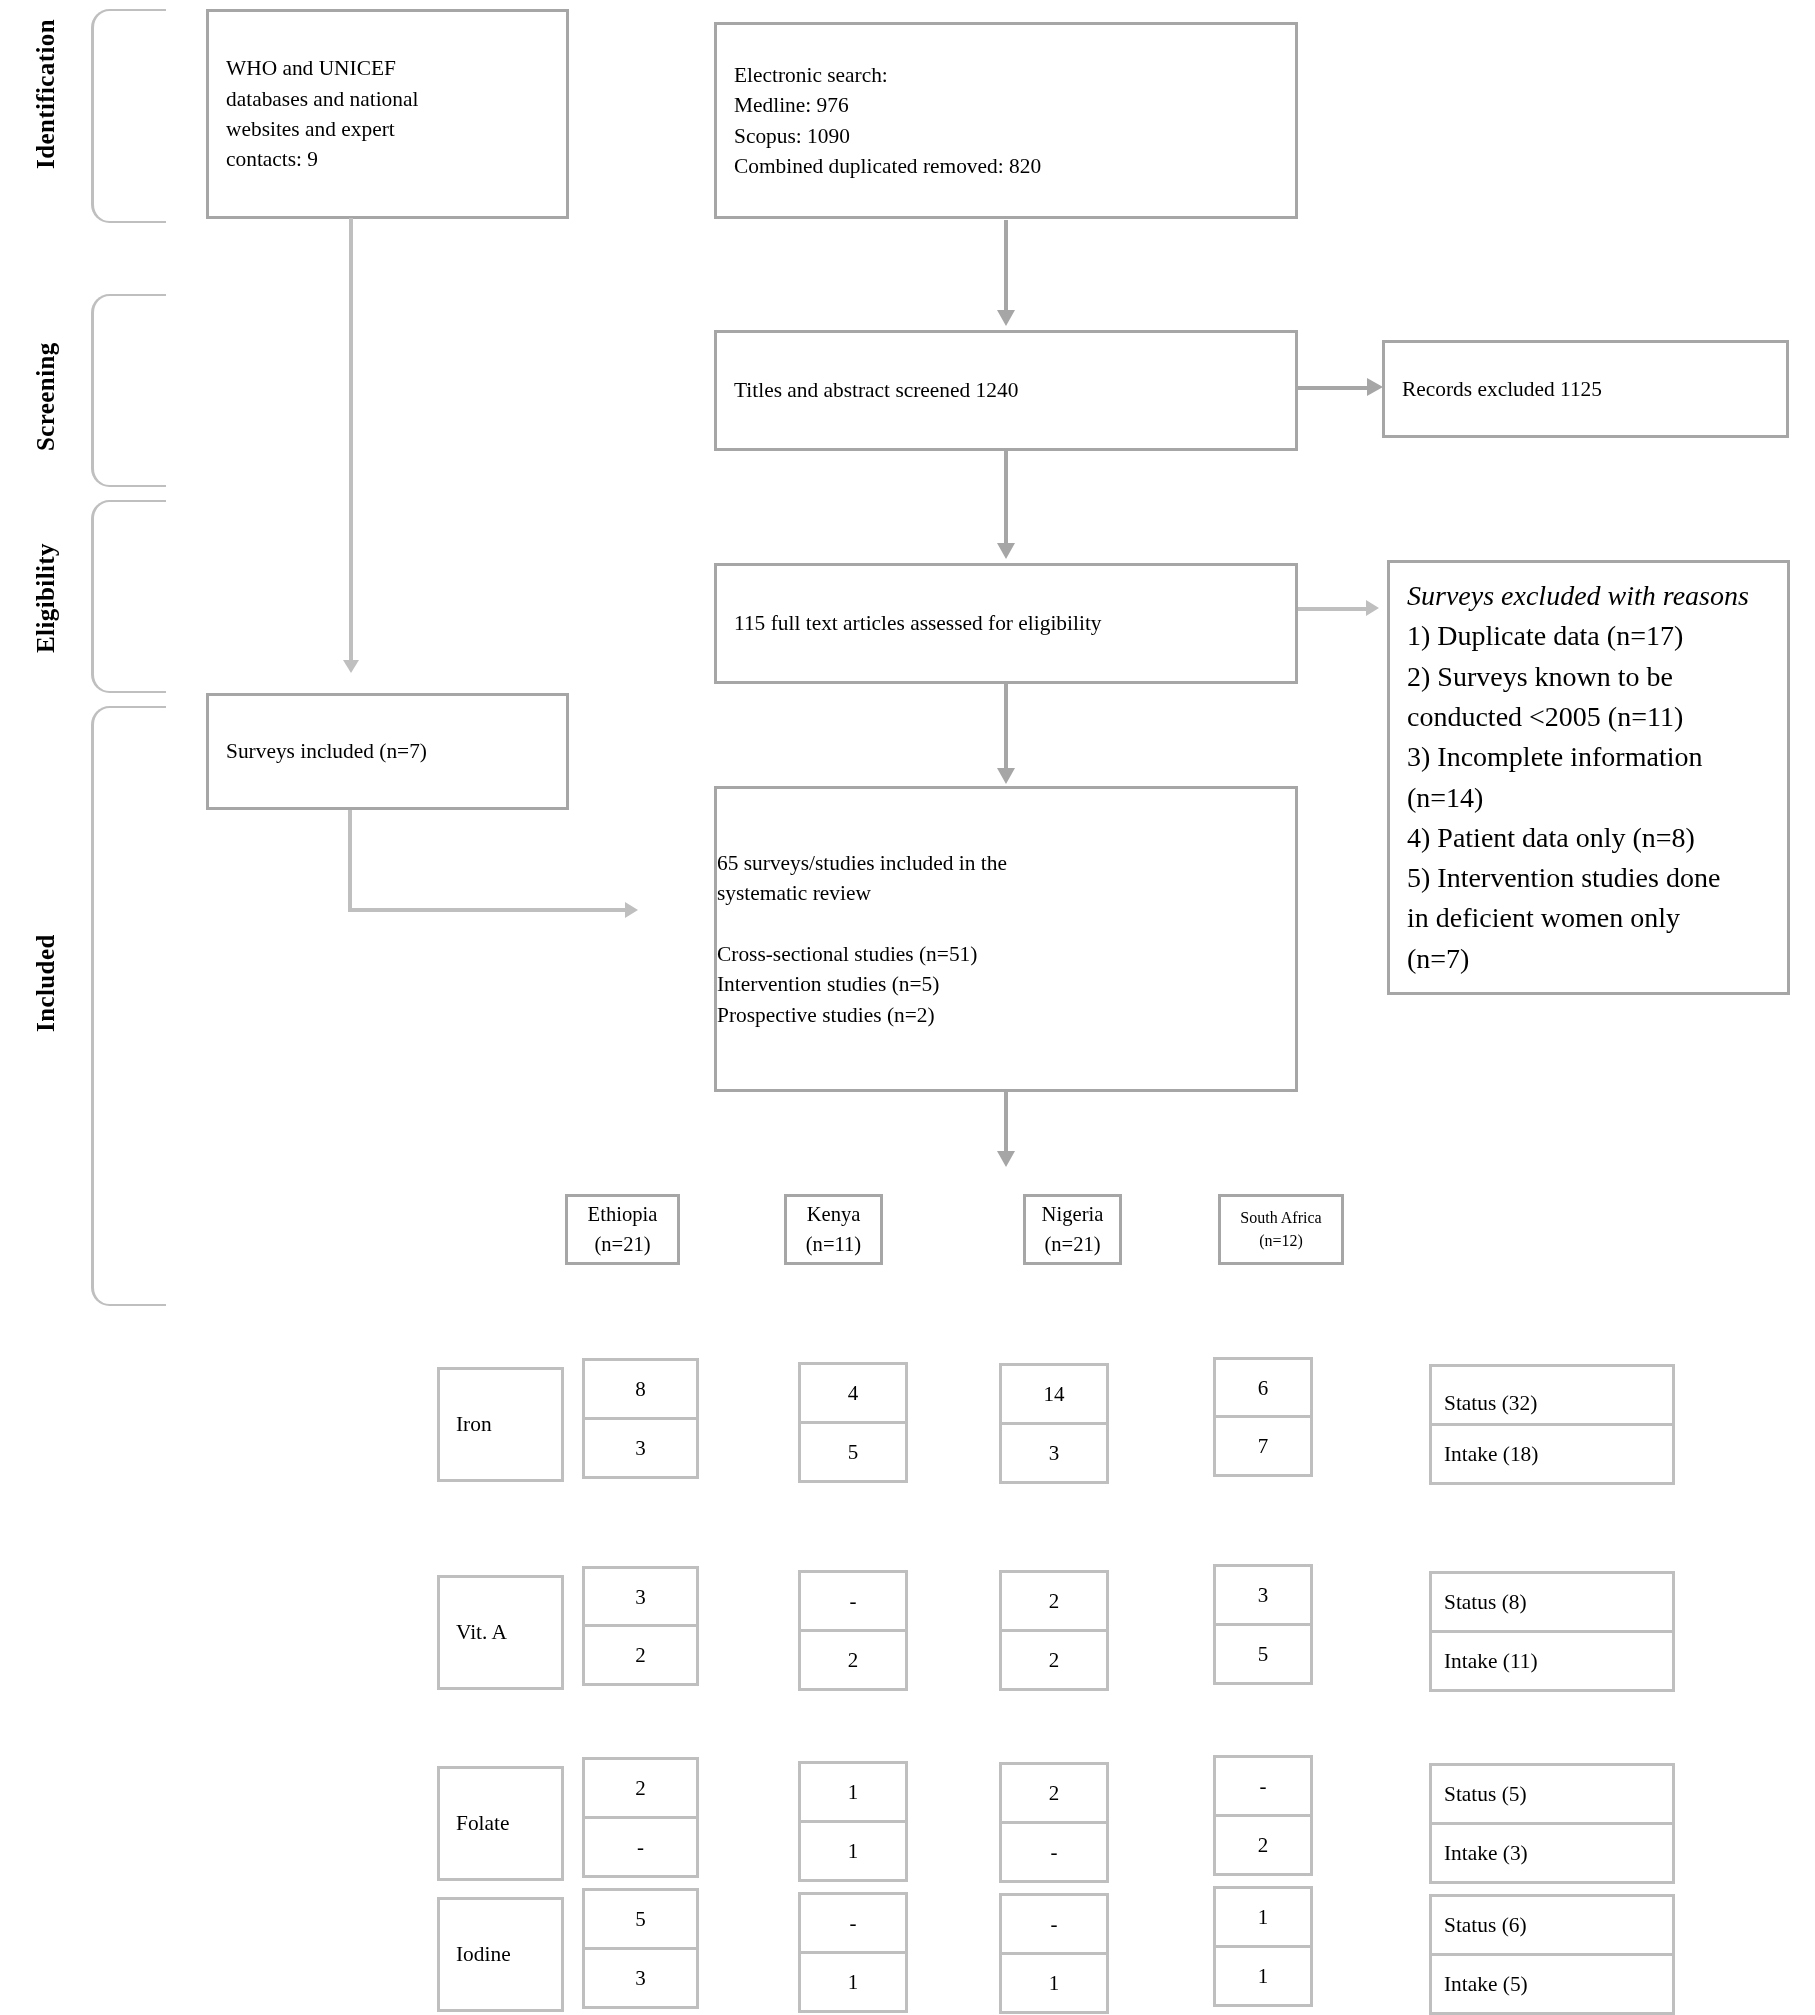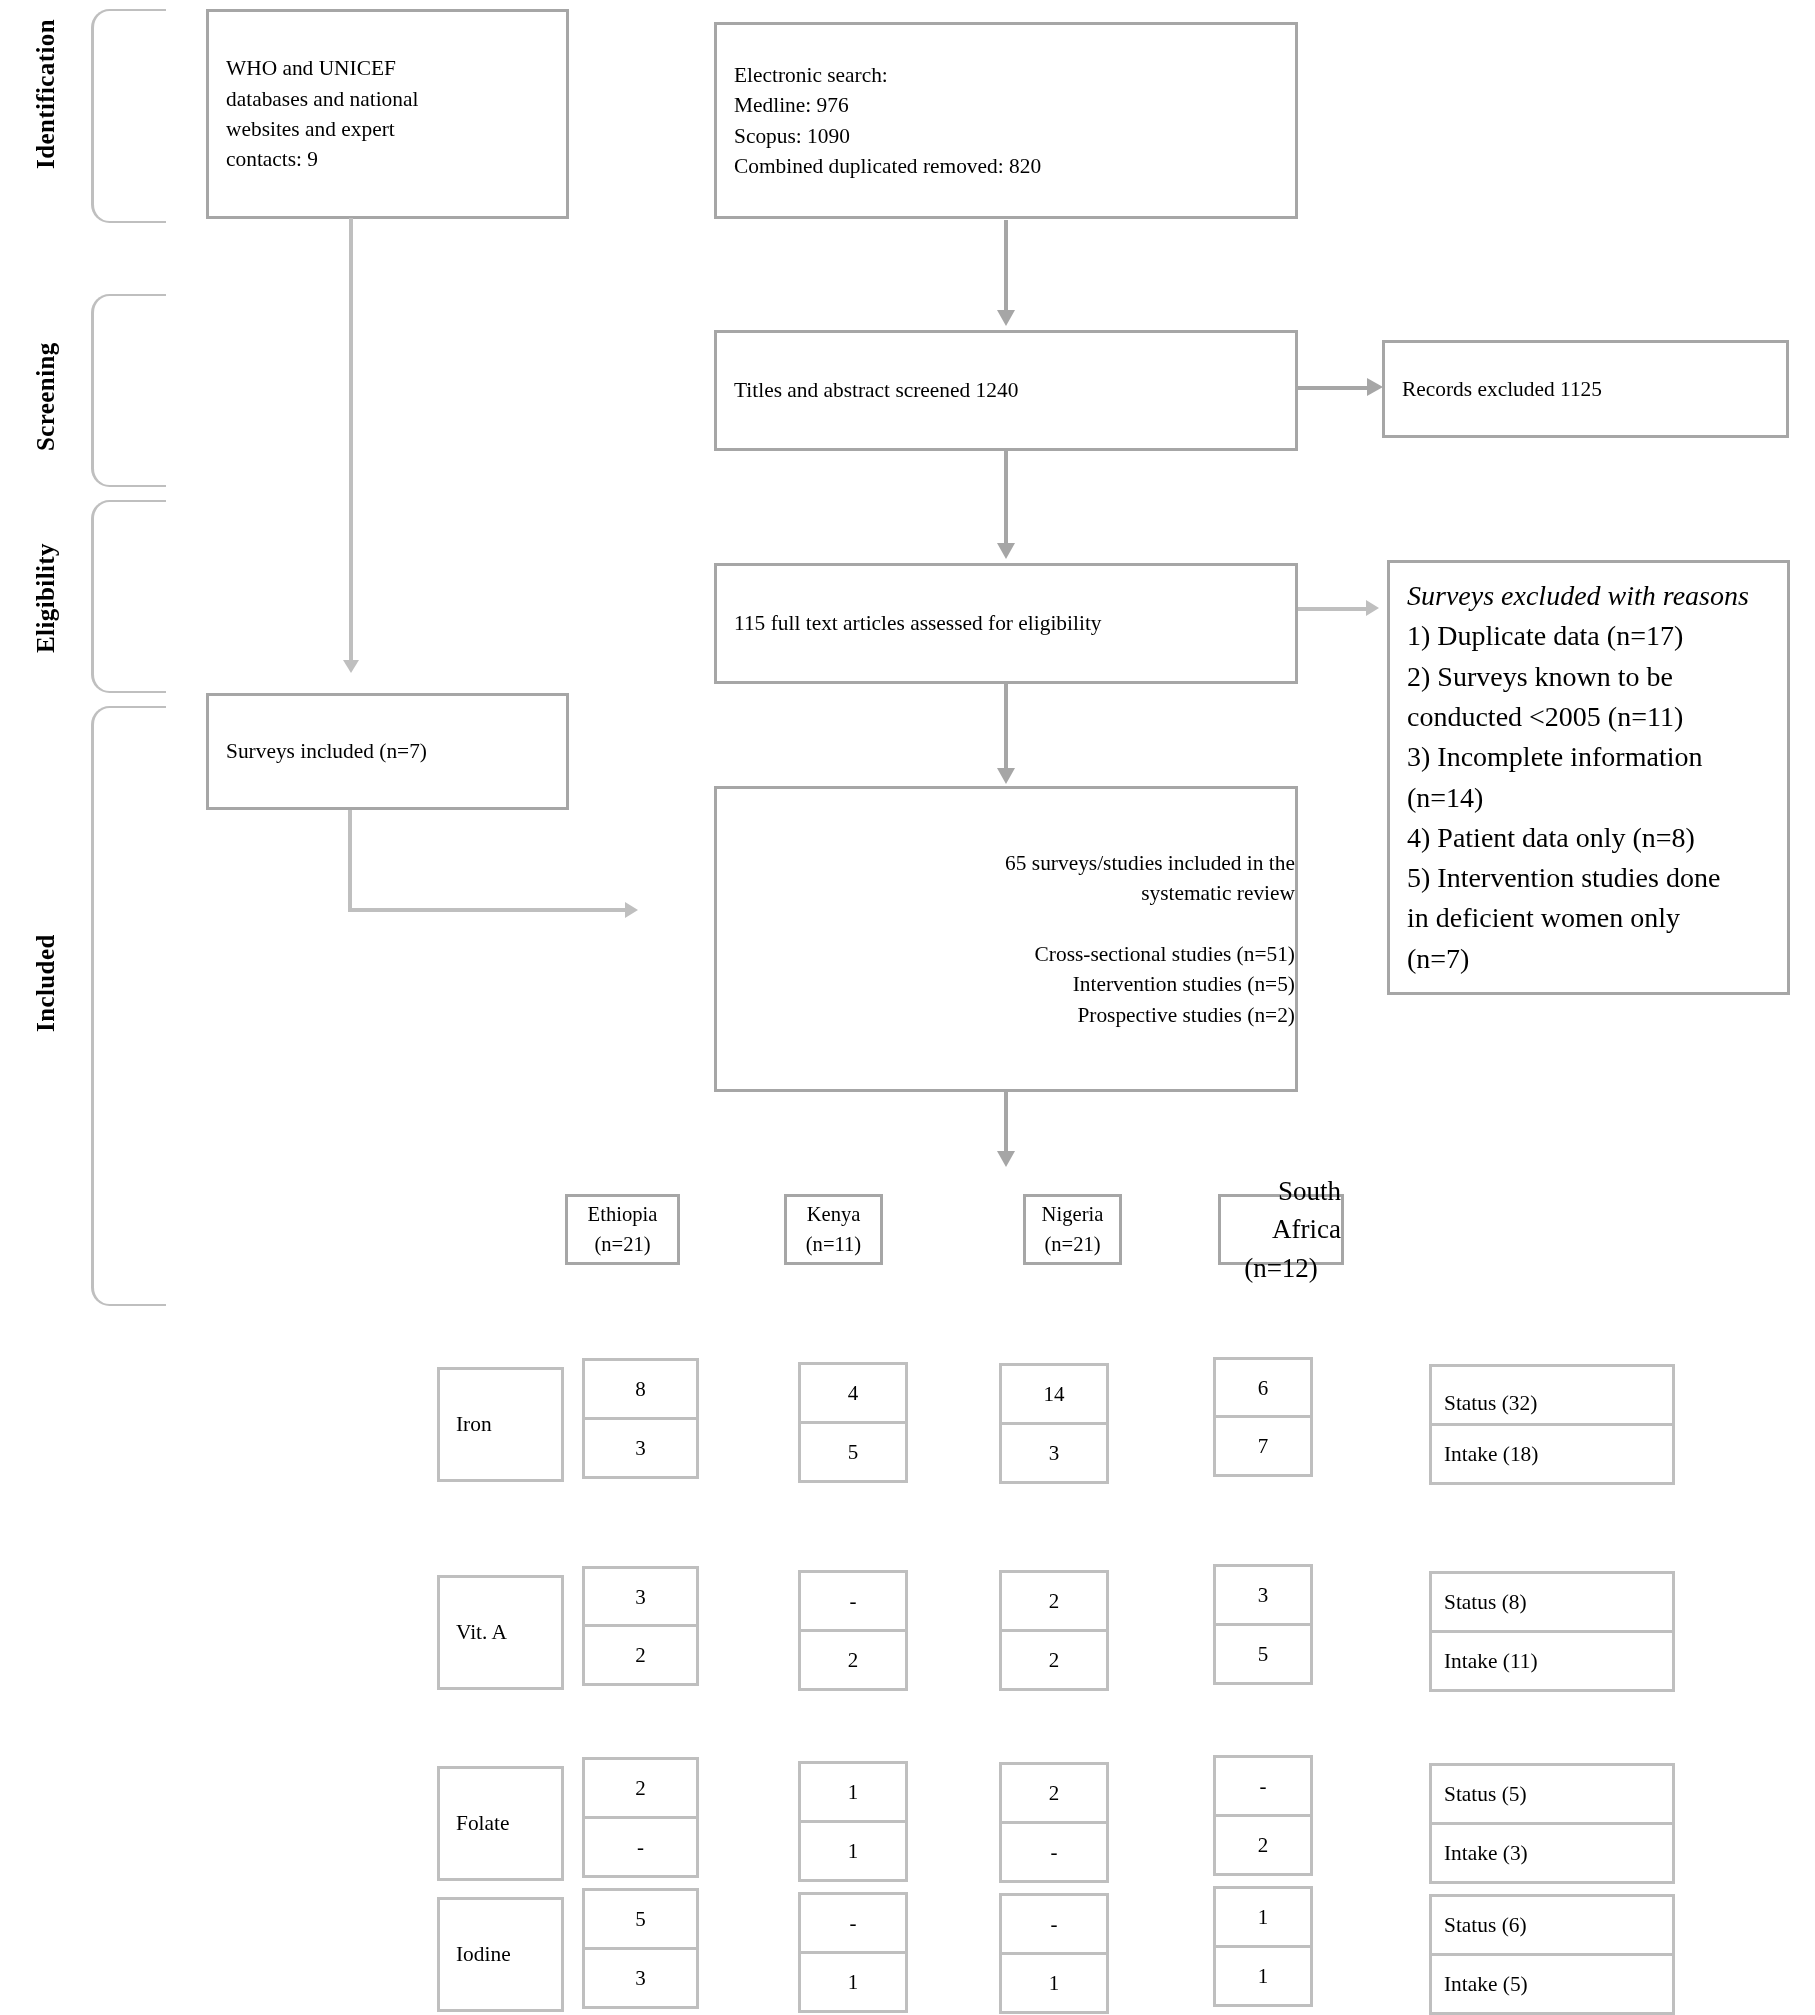--- a/index.html
+++ b/index.html
@@ -16,21 +16,21 @@
     position:absolute;
     border:3.6px solid #a6a6a6;
     background:#ffffff;
     display:flex;
     flex-direction:column;
     justify-content:center;
     font-size:21.4px;
     line-height:1.42;
   }
   .abox .pad { padding:0 17px; }
-  .abox.center { align-items:center; text-align:right; }
+  .abox.center { align-items:center; text-align:left; }
   .abox.left   { align-items:flex-start; text-align:left; }
 
   
   .stage-label {
     position:absolute;
     font-weight:bold;
     font-size:25px;
     letter-spacing:0.4px;
     transform-origin:0 0;
     transform:rotate(-90deg);
@@ -211,21 +211,21 @@
     <div>(n=21)</div>
   </div>
   <div class="abox center" style="left:784px; top:1194px; width:99px; height:71px; font-size:20.6px;">
     <div>Kenya</div>
     <div>(n=11)</div>
   </div>
   <div class="abox center" style="left:1023px; top:1194px; width:99px; height:71px; font-size:20.6px;">
     <div>Nigeria</div>
     <div>(n=21)</div>
   </div>
-  <div class="abox center" style="left:1218px; top:1194px; width:126px; height:71px; font-size:27px;">
+  <div class="abox center" style="left:1218px; top:1194px; width:126px; height:71px; font-size:16px;">
     <div>South Africa</div>
     <div>(n=12)</div>
   </div>
 
   <div id="nutrient-matrix">
       <div class="nutlabel" style="left: 437px; top: 1367px; width: 127px; height: 115px;">Iron</div>
       <div class="nutcell" style="left: 582px; top: 1358px; width: 117px; height: 62px;">8</div>
       <div class="nutcell" style="left: 582px; top: 1417px; width: 117px; height: 62px;">3</div>
       <div class="nutcell" style="left: 798px; top: 1362px; width: 110px; height: 62px;">4</div>
       <div class="nutcell" style="left: 798px; top: 1421px; width: 110px; height: 62px;">5</div>

